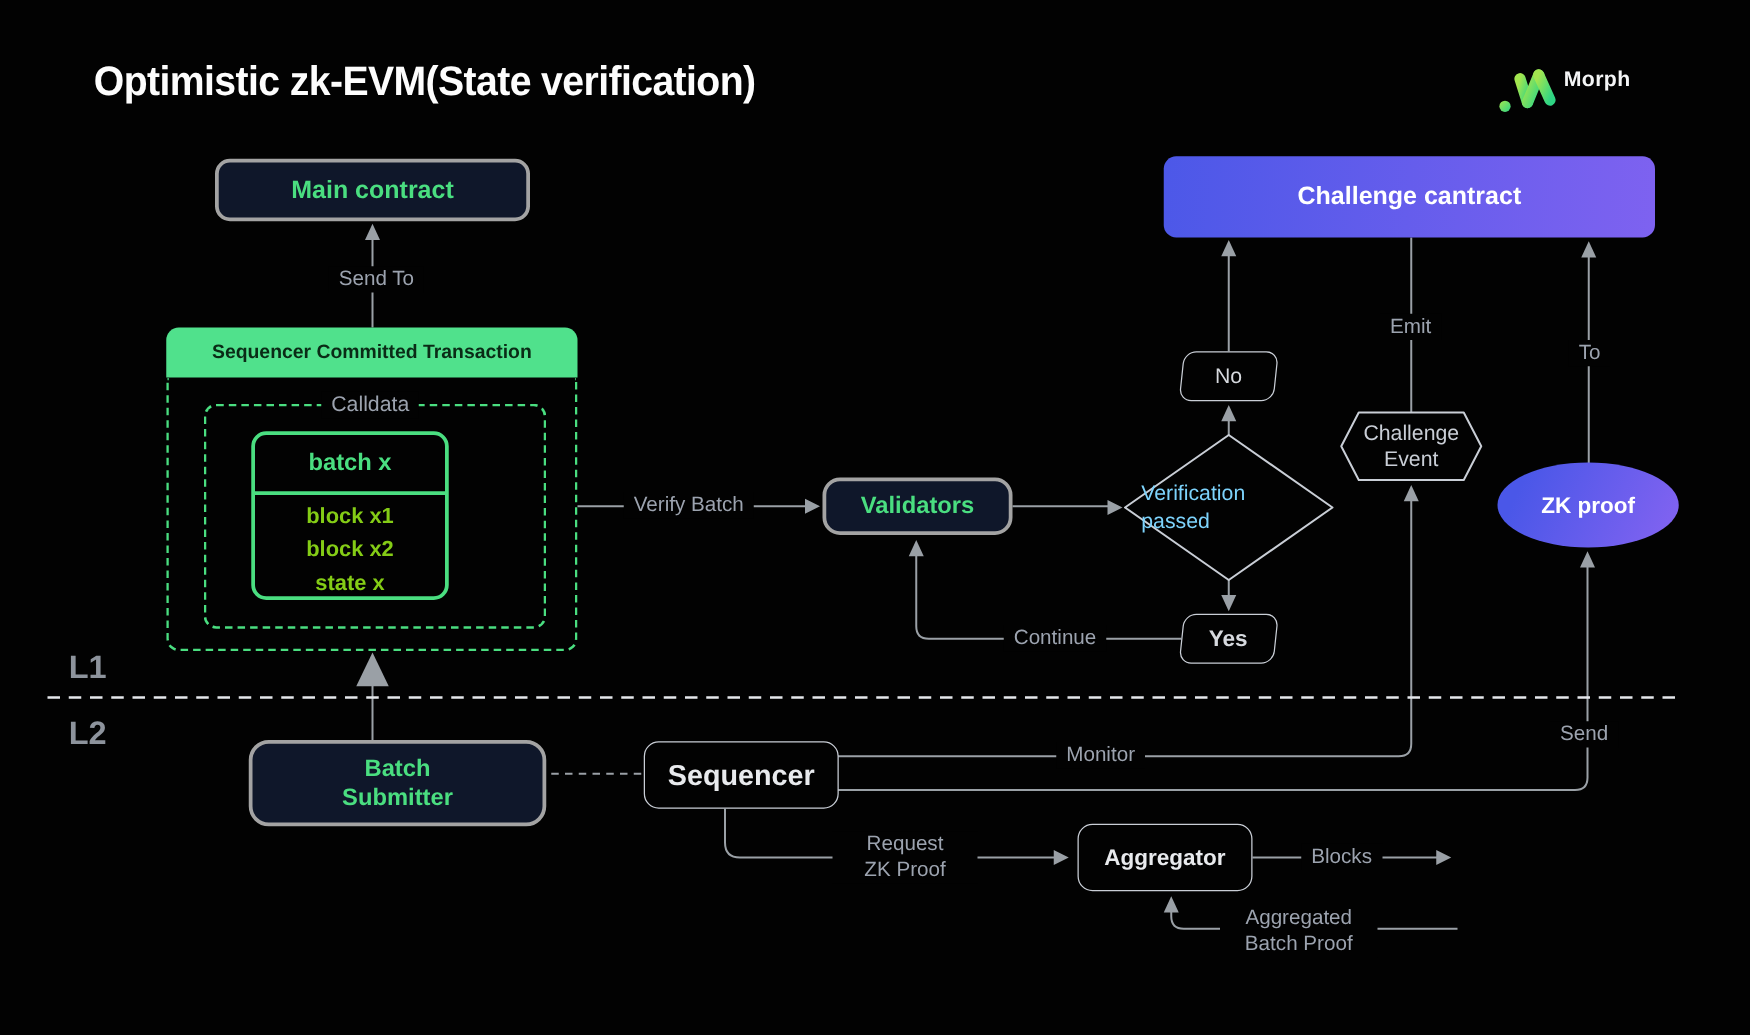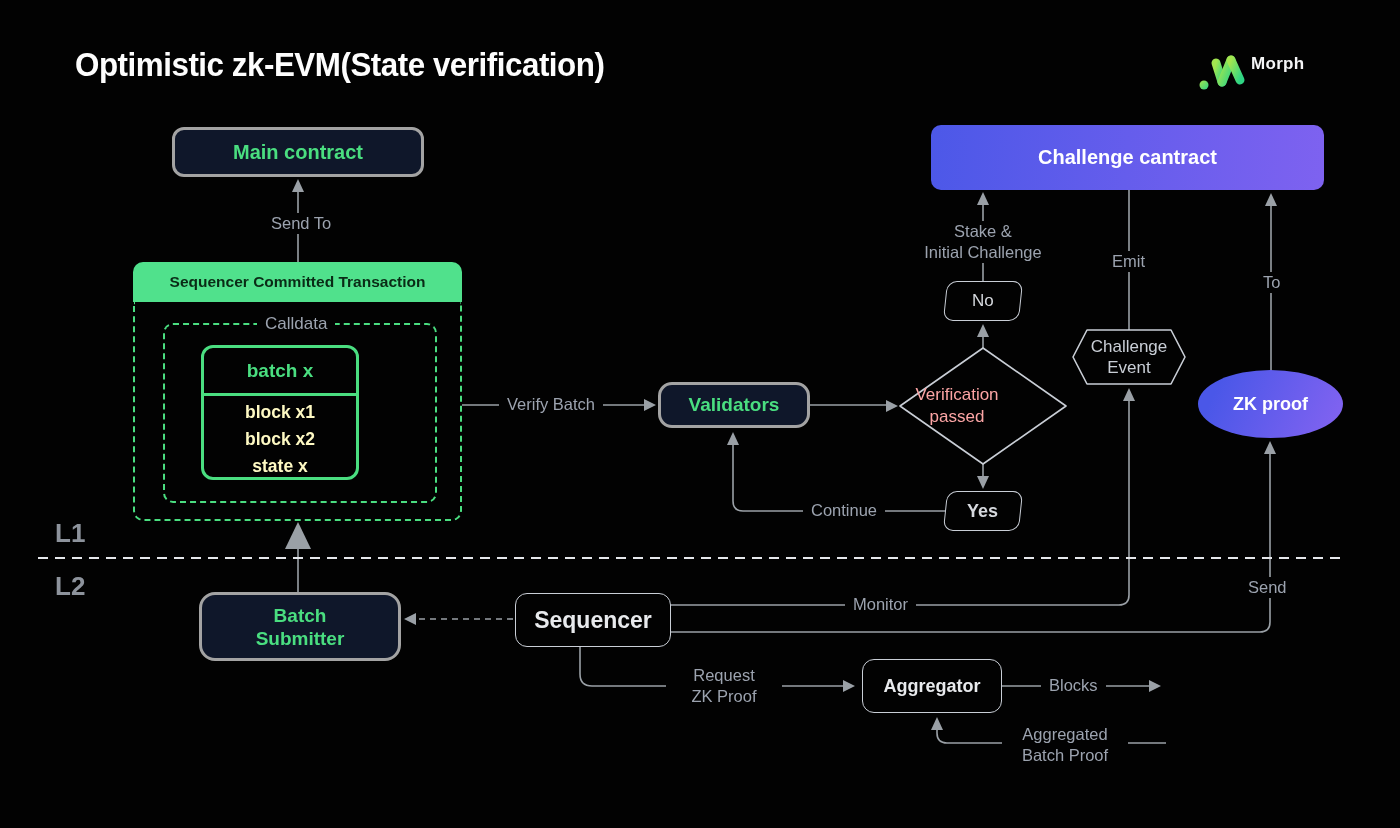--- a/index.html
+++ b/index.html
@@ -11,54 +11,54 @@
   .title{left:75px;top:46px;font-size:33px;font-weight:900;color:#fdfdfd;letter-spacing:-.5px;transform:scaleX(.95);transform-origin:left;white-space:nowrap;}
   .brand-text{left:1251px;top:54px;font-size:17px;font-weight:800;color:#f4f5f6;letter-spacing:.3px;}
   
   .gbox{border:3px solid #a3a3a3;border-radius:12px;color:#4ade80;background:#0f172a;font-weight:800;text-align:center;}
   .main-contract{left:172px;top:127px;width:252px;height:50px;font-size:20px;}
   .sct-header{left:133px;top:262px;width:329px;height:40px;background:#50e18c;border-radius:10px 10px 0 0;color:#0a2b16;font-weight:800;font-size:15.5px;}
   .sct-body{left:133px;top:302px;width:329px;height:219px;border:2px dashed #4ade80;border-top:none;border-radius:0 0 10px 10px;}
   .calldata-box{left:163px;top:323px;width:274px;height:180px;border:2px dashed #4ade80;border-radius:10px;}
   .batch-box{left:201px;top:345px;width:158px;height:135px;border:3px solid #4ade80;border-radius:12px;background:#020202;}
   .batch-header{height:45px;border-bottom:3px solid #4ade80;display:flex;align-items:center;justify-content:center;color:#4ade80;font-weight:800;font-size:19px;}
-  .batch-rows{padding-top:3px;color:#fef9c3;font-weight:700;font-size:17.5px;line-height:27px;text-align:center;}
+  .batch-rows{padding-top:3px;color:#84cc16;font-weight:700;font-size:17.5px;line-height:27px;text-align:center;}
   .validators{left:658px;top:382px;width:152px;height:46px;border-width:3.5px;border-radius:14px;font-size:19px;}
-  .batch-submitter{left:199px;top:592px;width:202px;height:69px;border-width:3.5px;border-radius:16px;font-size:19px;line-height:23px;}
+  .batch-submitter{left:199px;top:592px;width:238px;height:69px;border-width:3.5px;border-radius:16px;font-size:19px;line-height:23px;}
   
   .challenge-contract{left:931px;top:125px;width:393px;height:65px;border-radius:10px;background:linear-gradient(95deg,#4c58e8,#7e62f0);color:#fff;font-weight:800;font-size:20px;}
   .zk-proof{left:1198px;top:370px;width:145px;height:68px;border-radius:50%;background:linear-gradient(115deg,#4a57e8 15%,#7e62f0 90%);color:#fff;font-weight:800;font-size:18px;}
   .zk-prover{left:1166px;top:645px;width:167px;height:125px;border-radius:14px;background:linear-gradient(115deg,#4f5ae9,#7e62f0);color:#fff;}
   .zk-prover .zp-title{margin-top:15px;text-align:center;font-weight:800;font-size:17.5px;}
   .zkevm{margin:11px auto 0;width:118px;height:56px;background:#4839cf;border-radius:10px;color:#fff;font-weight:800;font-size:16.5px;line-height:22px;display:flex;align-items:center;justify-content:center;text-align:center;}
   
   .graybox{border:1.6px solid #c9ced6;border-radius:12px;background:#020202;color:#e8eaed;font-weight:700;}
   .sequencer{left:515px;top:593px;width:156px;height:54px;font-size:23px;}
   .aggregator{left:862px;top:659px;width:140px;height:54px;font-size:18px;}
   .skewbox{border:1.6px solid #c9ced6;border-radius:10px;background:#020202;color:#d6d9de;transform:skewX(-6deg);}
   .no-box{left:945px;top:281px;width:76px;height:40px;font-size:17px;font-weight:400;}
   .yes-box{left:945px;top:491px;width:76px;height:40px;font-size:18px;font-weight:800;}
   .skewbox>span{display:block;transform:skewX(6deg);}
-  .diamond-label{left:887px;top:384px;width:140px;color:#fca5a5;font-size:17px;line-height:22px;text-align:center;}
+  .diamond-label{left:913px;top:384px;width:140px;color:#7dd3fc;font-size:17px;line-height:22px;}
   .chevent-label{left:1079px;top:336px;width:100px;color:#c9ced6;font-size:17px;line-height:21px;text-align:center;}
   
   .elabel{color:#9ca3af;font-size:16.5px;background:#020202;padding:1px 8px;text-align:center;white-space:nowrap;}
   .elabel.two{line-height:21px;}
   .sendto-label{left:263px;top:213px;}
   .calldata-label{left:257px;top:313px;font-size:17px;}
   .verify-label{left:499px;top:394px;}
   .continue-label{left:803px;top:500px;}
   .stake-label{left:901px;top:221px;width:164px;padding:0 2px;}
   .emit-label{left:1104px;top:251px;}
   .to-label{left:1255px;top:272px;}
   .monitor-label{left:845px;top:594px;}
   .send-label{left:1240px;top:577px;}
   .request-label{left:666px;top:665px;width:116px;padding:0;}
   .blocks-label{left:1041px;top:675px;}
-  .aggregated-label{left:1002px;top:724px;width:126px;padding:0;}
+  .aggregated-label{left:976px;top:724px;width:126px;padding:0;}
   .layer-label{color:#8d939c;font-size:26px;font-weight:800;}
   .l1{left:55px;top:518px;} .l2{left:55px;top:571px;}
 </style>
 </head>
 <body>
 
 <div class="canvas">
 
   <svg class="wires" width="1400" height="828" viewBox="0 0 1400 828">
     <g stroke="#9aa0a6" stroke-width="1.6" fill="none">
@@ -171,24 +171,20 @@
     <span style="display:block">Verification</span>
     <span style="display:block">passed</span>
   </div>
   <div class="abs center skewbox no-box">
     <span>No</span>
   </div>
   <div class="abs center skewbox yes-box">
     <span>Yes</span>
   </div>
   <div class="abs elabel continue-label">Continue</div>
-  <div class="abs elabel two stake-label">
-    <span style="display:block">Stake &amp;</span>
-    <span style="display:block">Initial Challenge</span>
-  </div>
 
   <div class="abs center challenge-contract">
     <span>Challenge cantract</span>
   </div>
   <div class="abs elabel emit-label">Emit</div>
   <div class="abs chevent-label">
     <span style="display:block">Challenge</span>
     <span style="display:block">Event</span>
   </div>
   <div class="abs elabel to-label">To</div>

